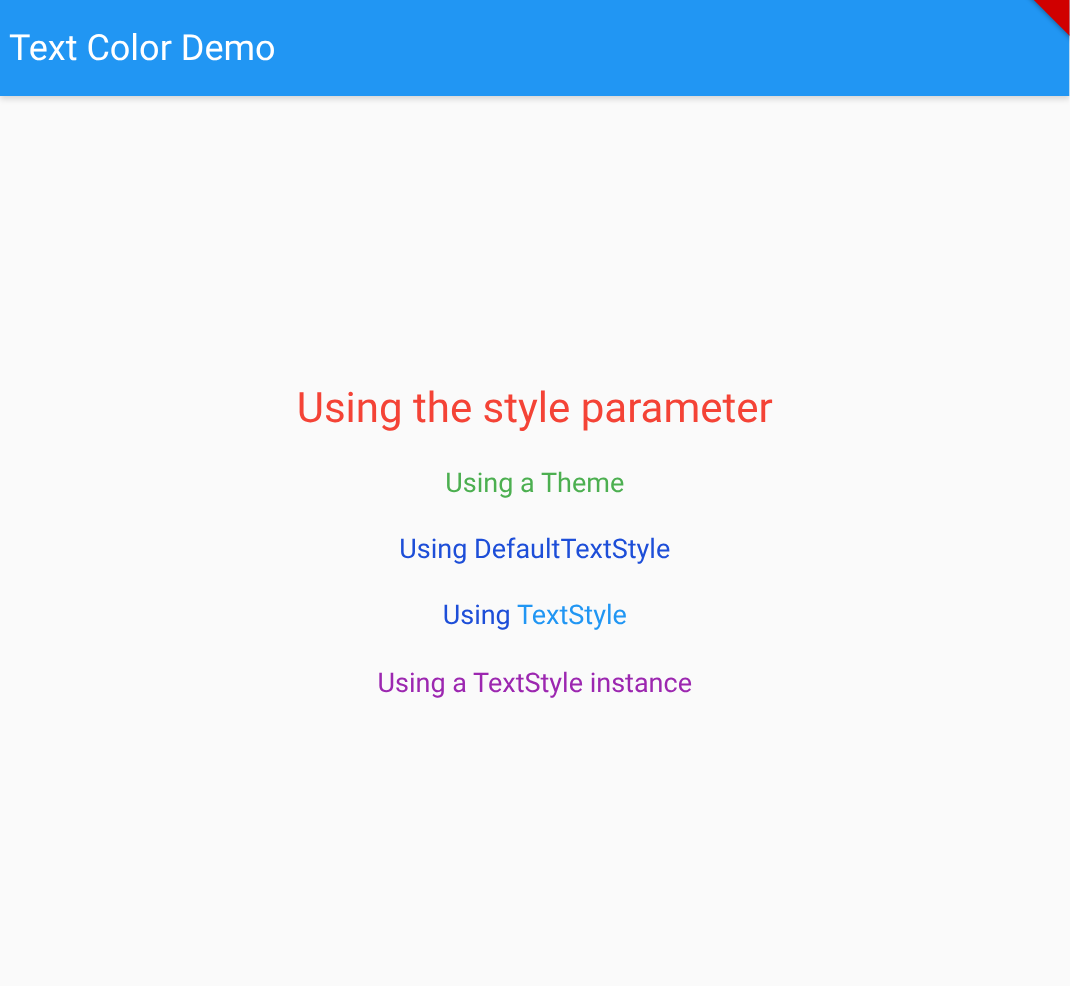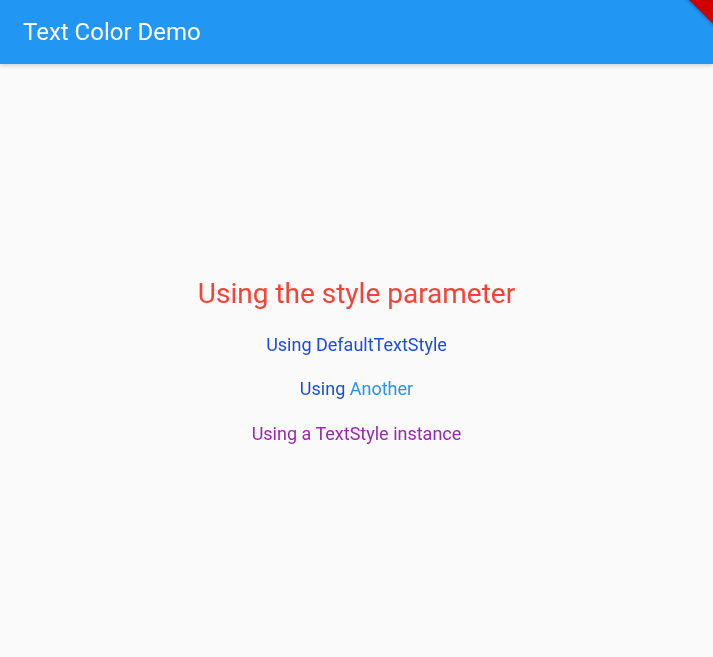--- a/index.html
+++ b/index.html
@@ -13,21 +13,21 @@
       width: 713px;
       height: 657px;
       overflow: hidden;
       position: relative;
     }
     .appbar {
       background: #2196F3;
       height: 64px;
       display: flex;
       align-items: center;
-      padding-left: 23px;
+      padding-left: 6px;
       box-shadow: 0 2px 4px rgba(0,0,0,0.15);
       position: relative;
     }
     .appbar-title {
       color: #ffffff;
       font-size: 24px;
       font-weight: 400;
     }
     .debug-ribbon {
       position: absolute;
@@ -76,24 +76,25 @@
 
 <div class="appbar">
   <div class="appbar-title">Text Color Demo</div>
   <div class="debug-ribbon"></div>
 </div>
 
 <div class="body">
 
   <div class="line line1">Using the style parameter</div>
 
+  <div class="line line2">Using a Theme</div>
 
   <div class="line line3">
     <div>Using DefaultTextStyle</div>
   </div>
 
   <div class="line">
-    <span class="span-red">Using </span><span class="span-blue">Another</span>
+    <span class="span-red">Using </span><span class="span-blue">TextStyle</span>
   </div>
 
   <div class="line line5">Using a TextStyle instance</div>
 
 </div>
 
 </body></html>

